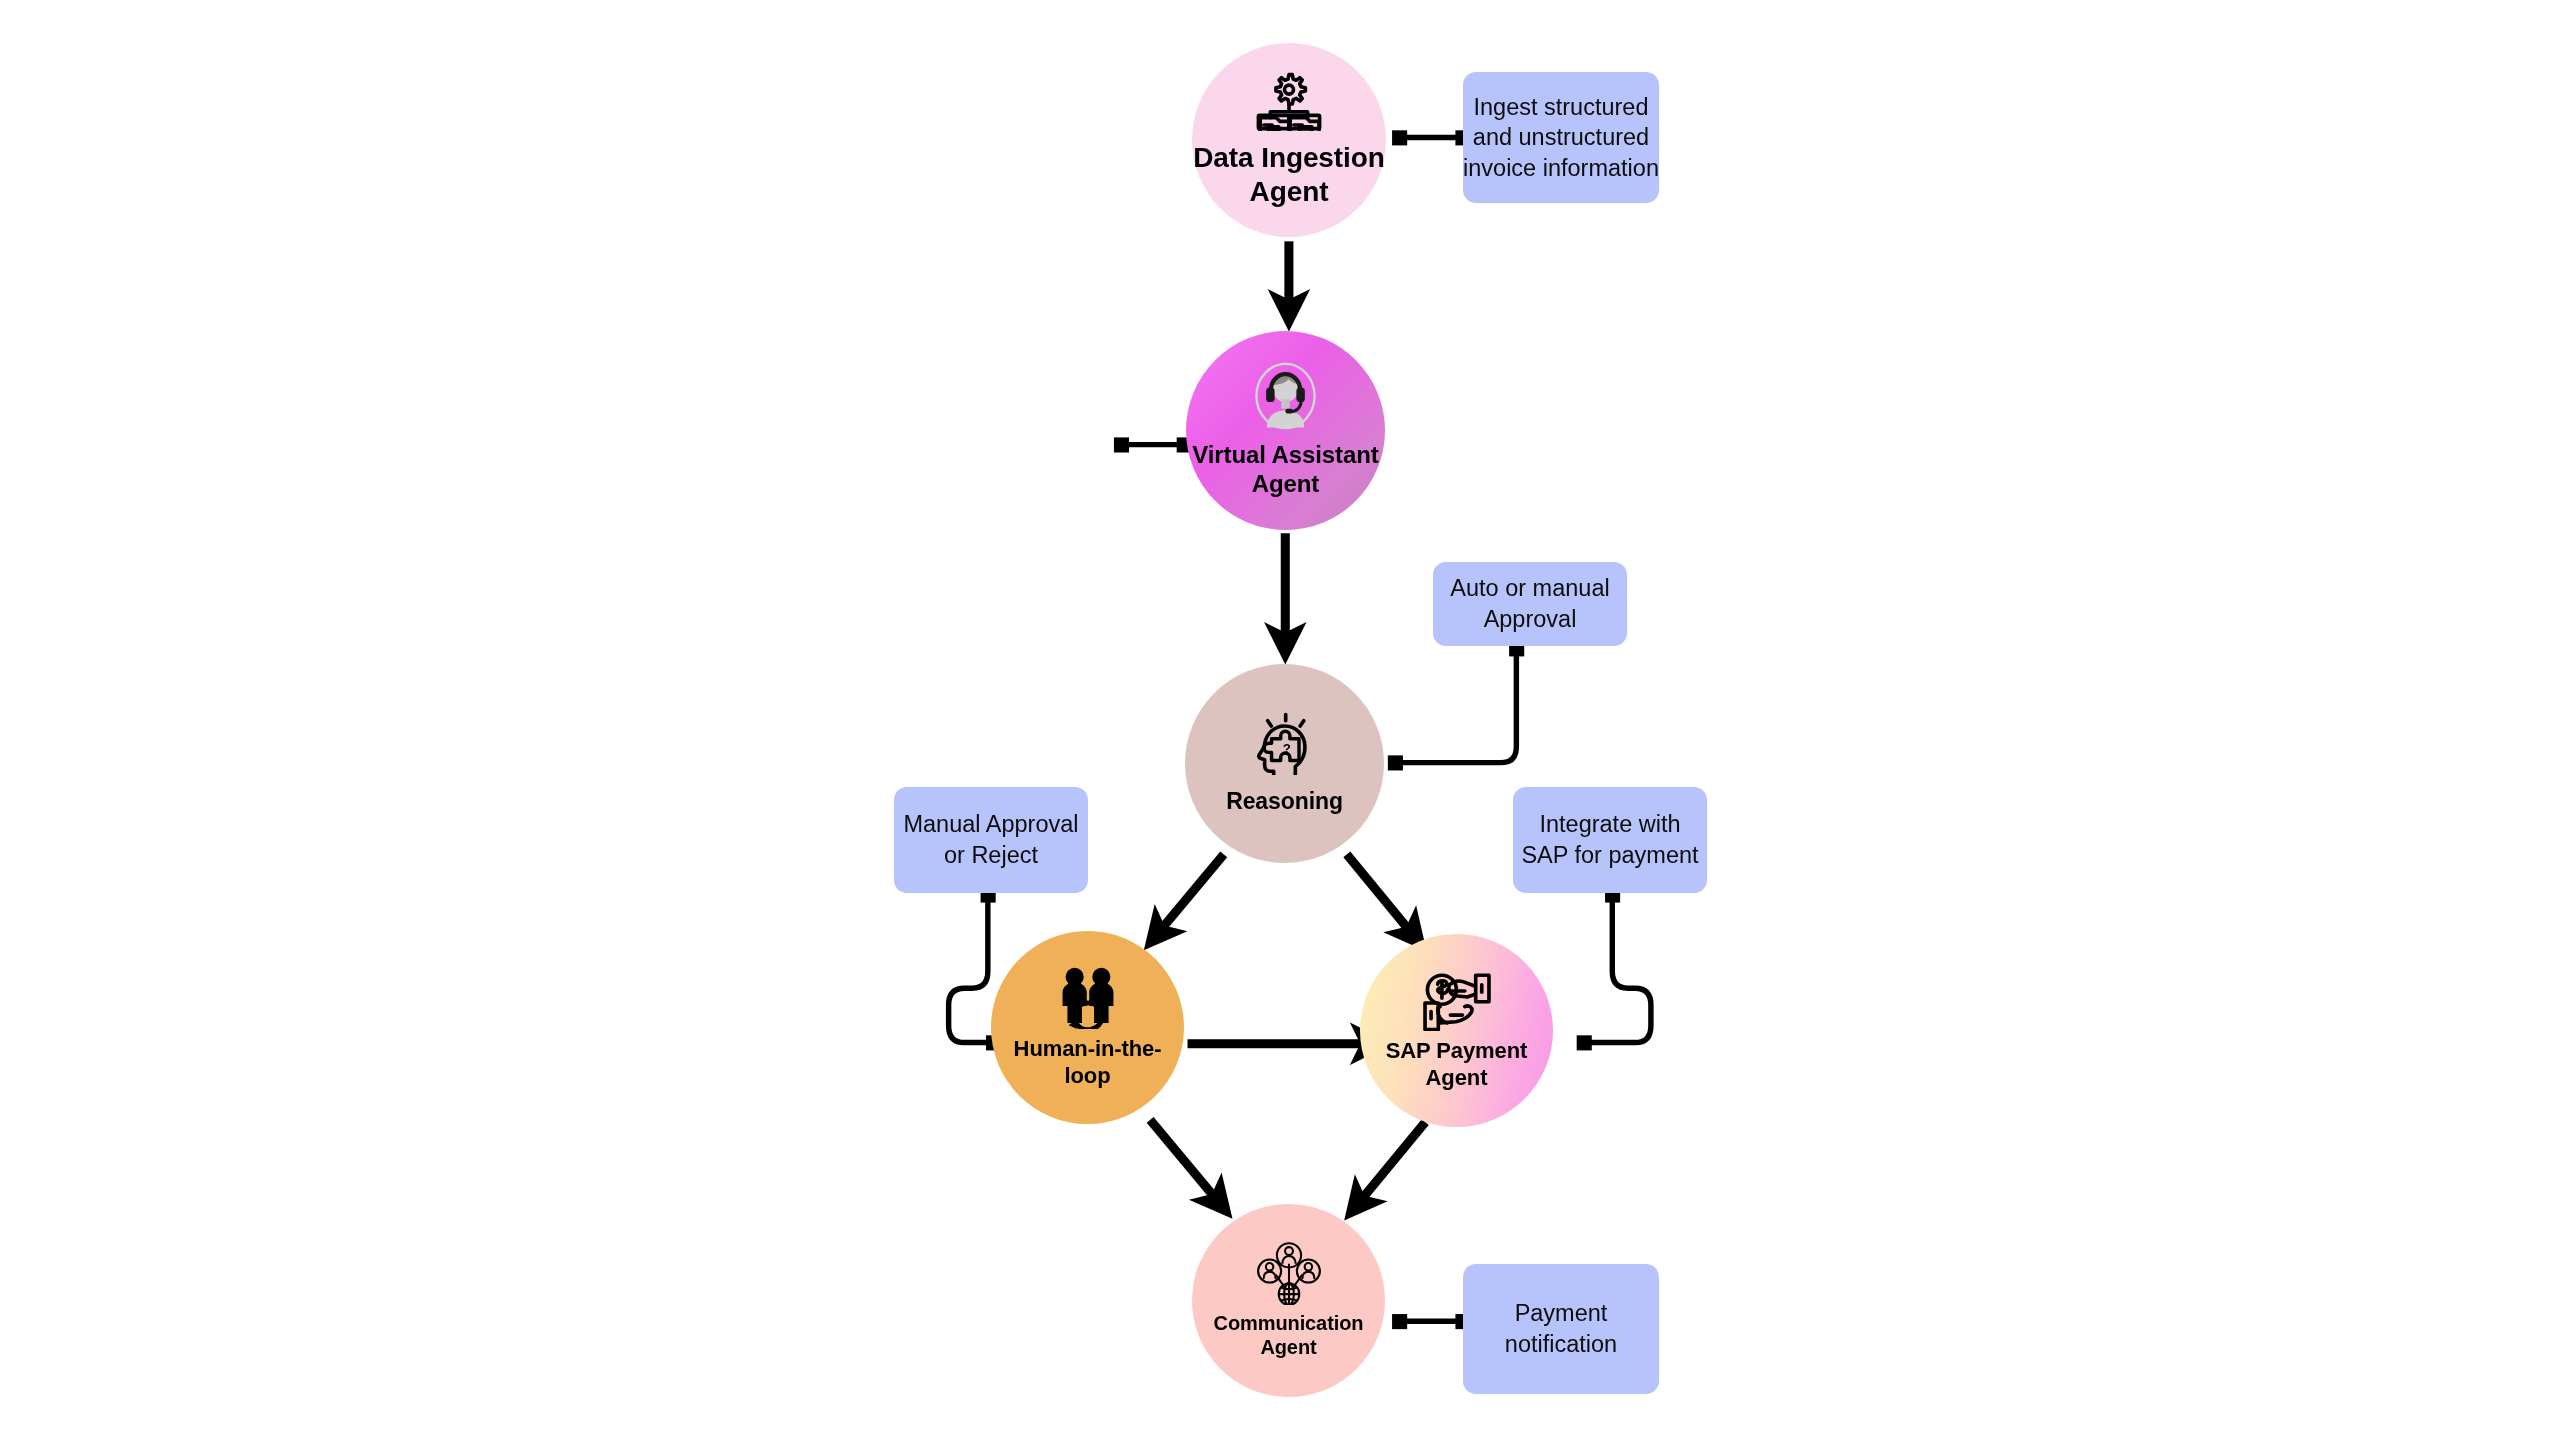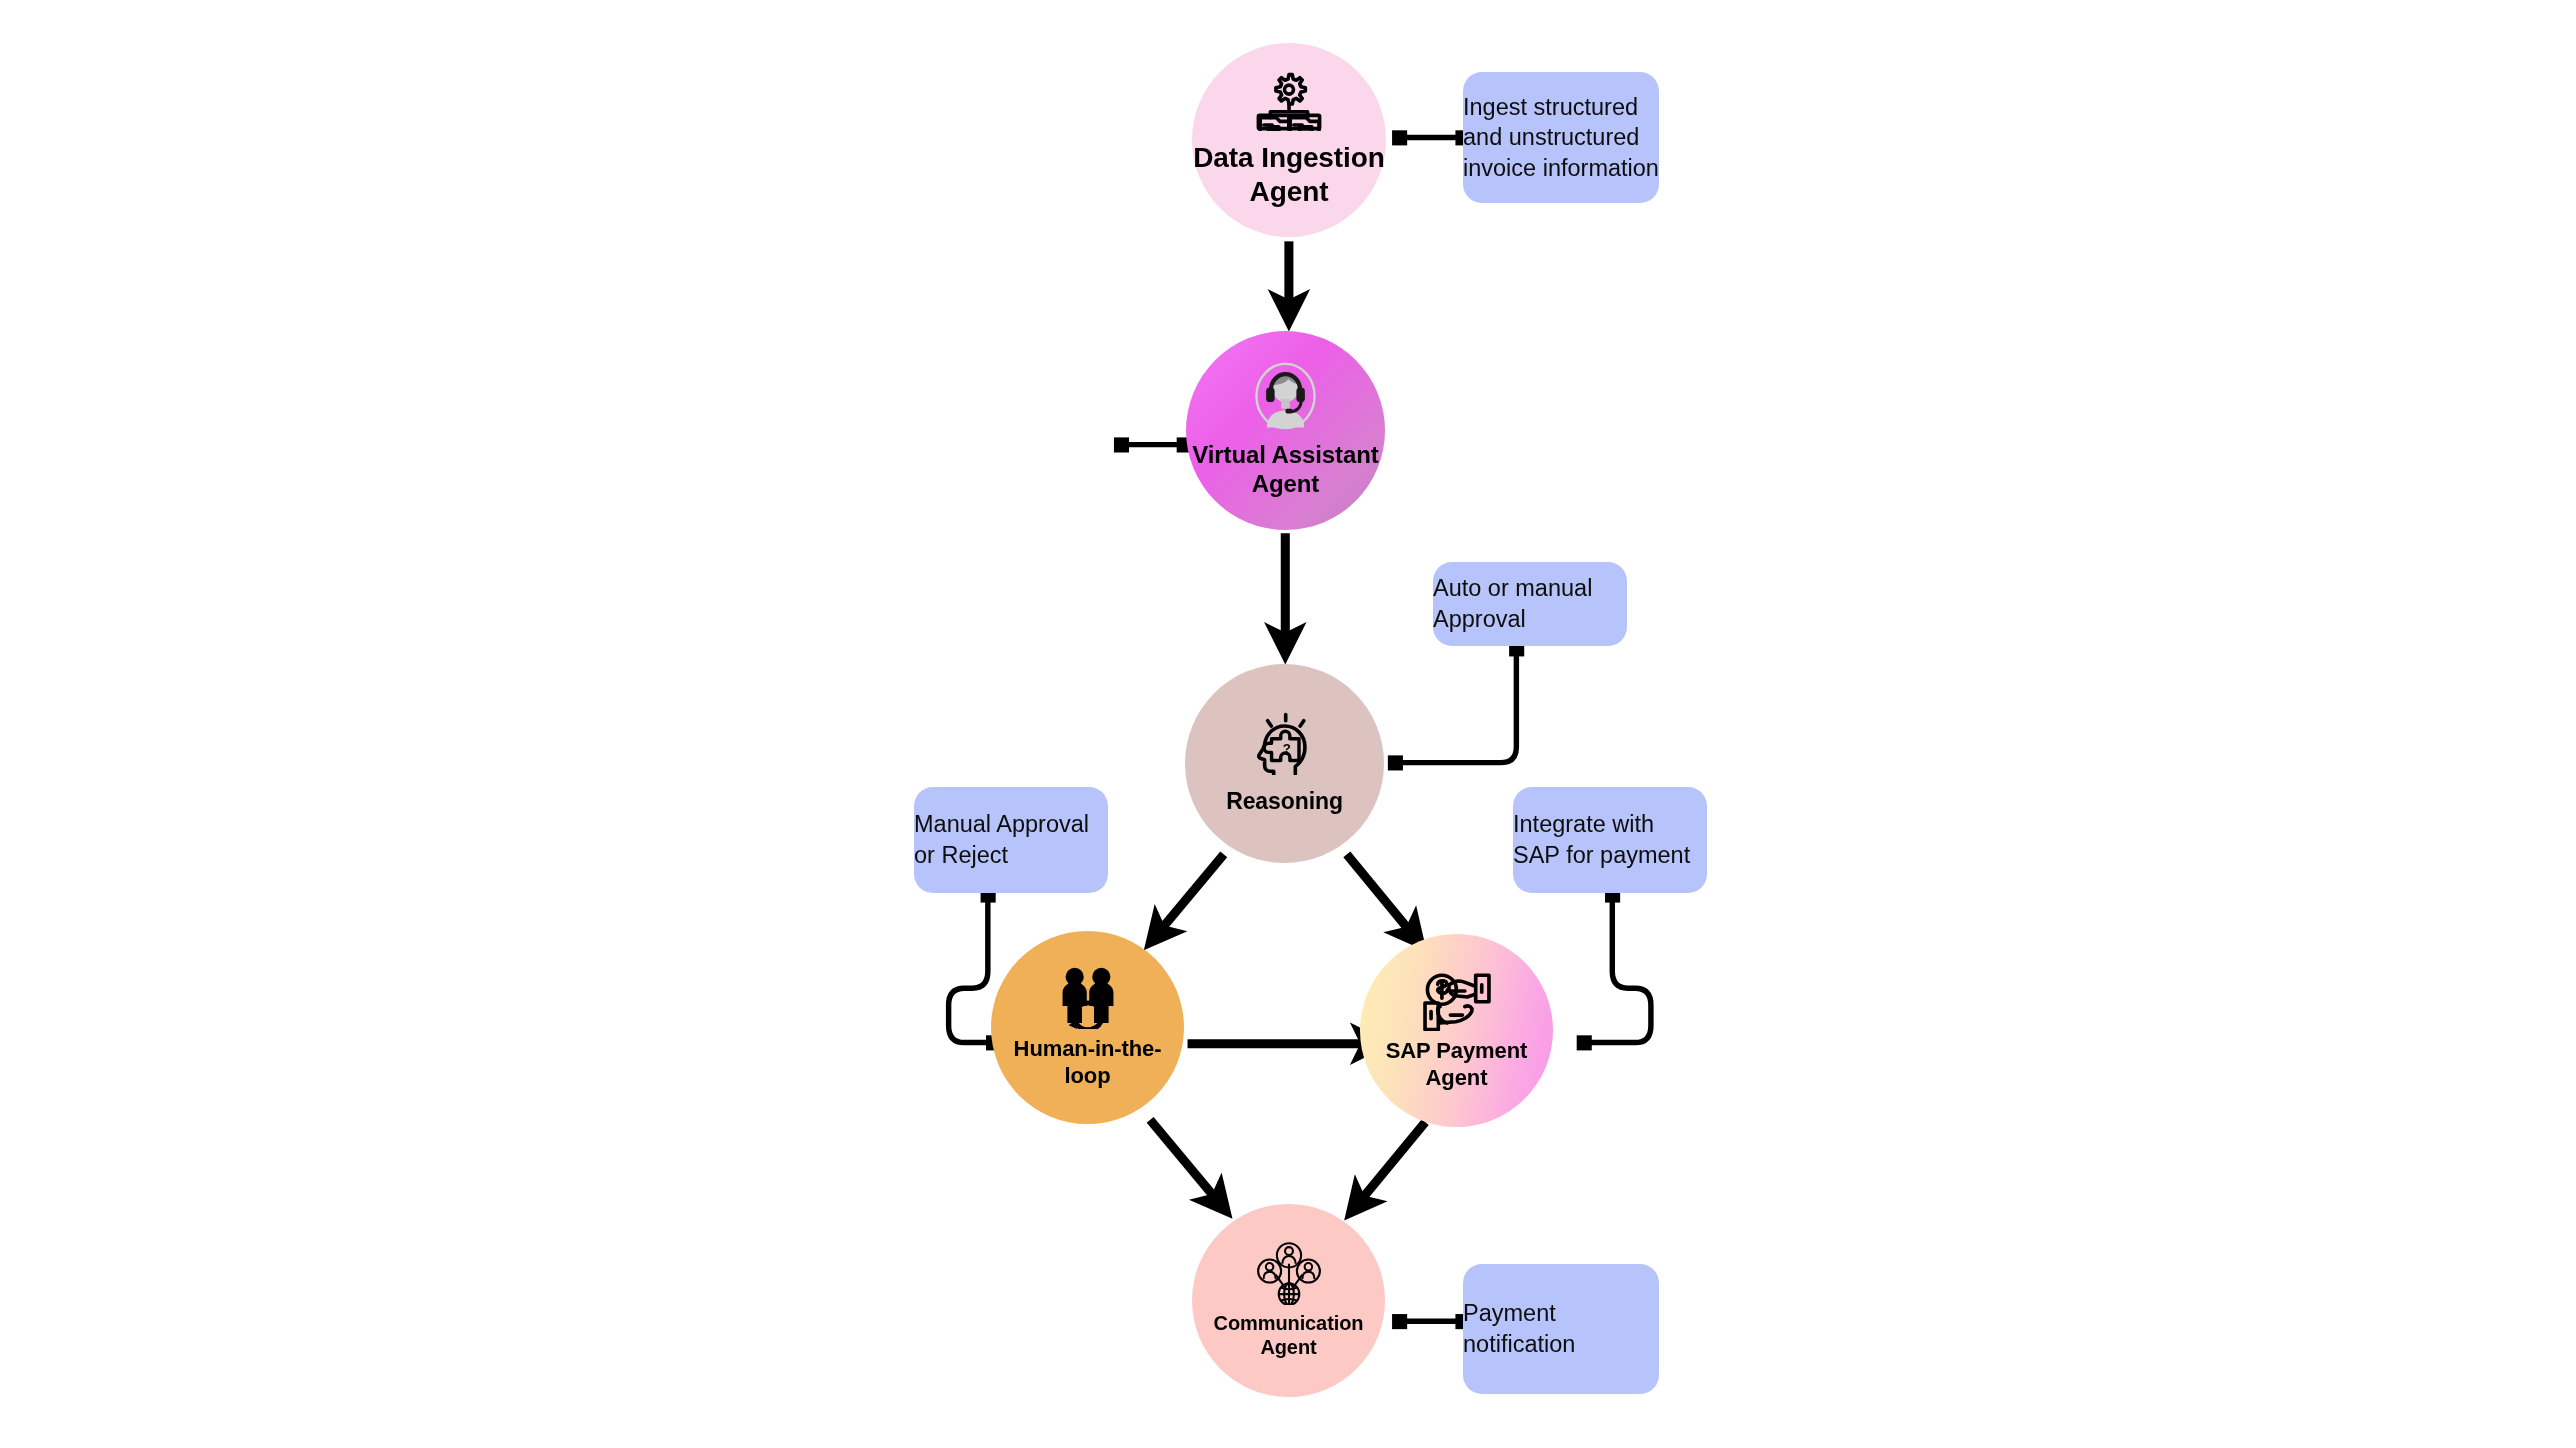--- a/index.html
+++ b/index.html
@@ -92,34 +92,35 @@
     left: 1192px; top: 1204px;
     width: 193px; height: 193px;
     background: #fdc9c5;
   }
   #node-communication .node-label { font-size: 20px; margin-top: 6px; }
 
   
   .note {
     position: absolute;
     background: #b7c4fb;
-    border-radius: 19px;
+    border-radius: 13px;
     color: #0d0d0d;
     font-size: 23.5px;
     line-height: 1.30;
+    text-align: center;
     display: flex;
     align-items: center;
     justify-content: center;
     box-sizing: border-box;
     white-space: pre-line;
   }
   #note-ingest      { left: 1463px; top: 72px;  width: 196px; height: 131px; }
   #note-extract     { left: 925px; top: 380px;  width: 196px; height: 130px; }
   #note-auto        { left: 1433px; top: 562px;  width: 194px; height: 84px; }
-  #note-manual      { left: 914px; top: 787px; width: 194px; height: 106px; }
+  #note-manual      { left: 894px; top: 787px; width: 194px; height: 106px; }
   #note-integrate   { left: 1513px; top: 787px; width: 194px; height: 106px; }
   #note-paynotify   { left: 1463px; top: 1264px; width: 196px; height: 130px; }
 </style>
 </head>
 <body>
 
 <div id="canvas">
 
   <svg id="wires" viewBox="0 0 4269 2400">
     <defs>

